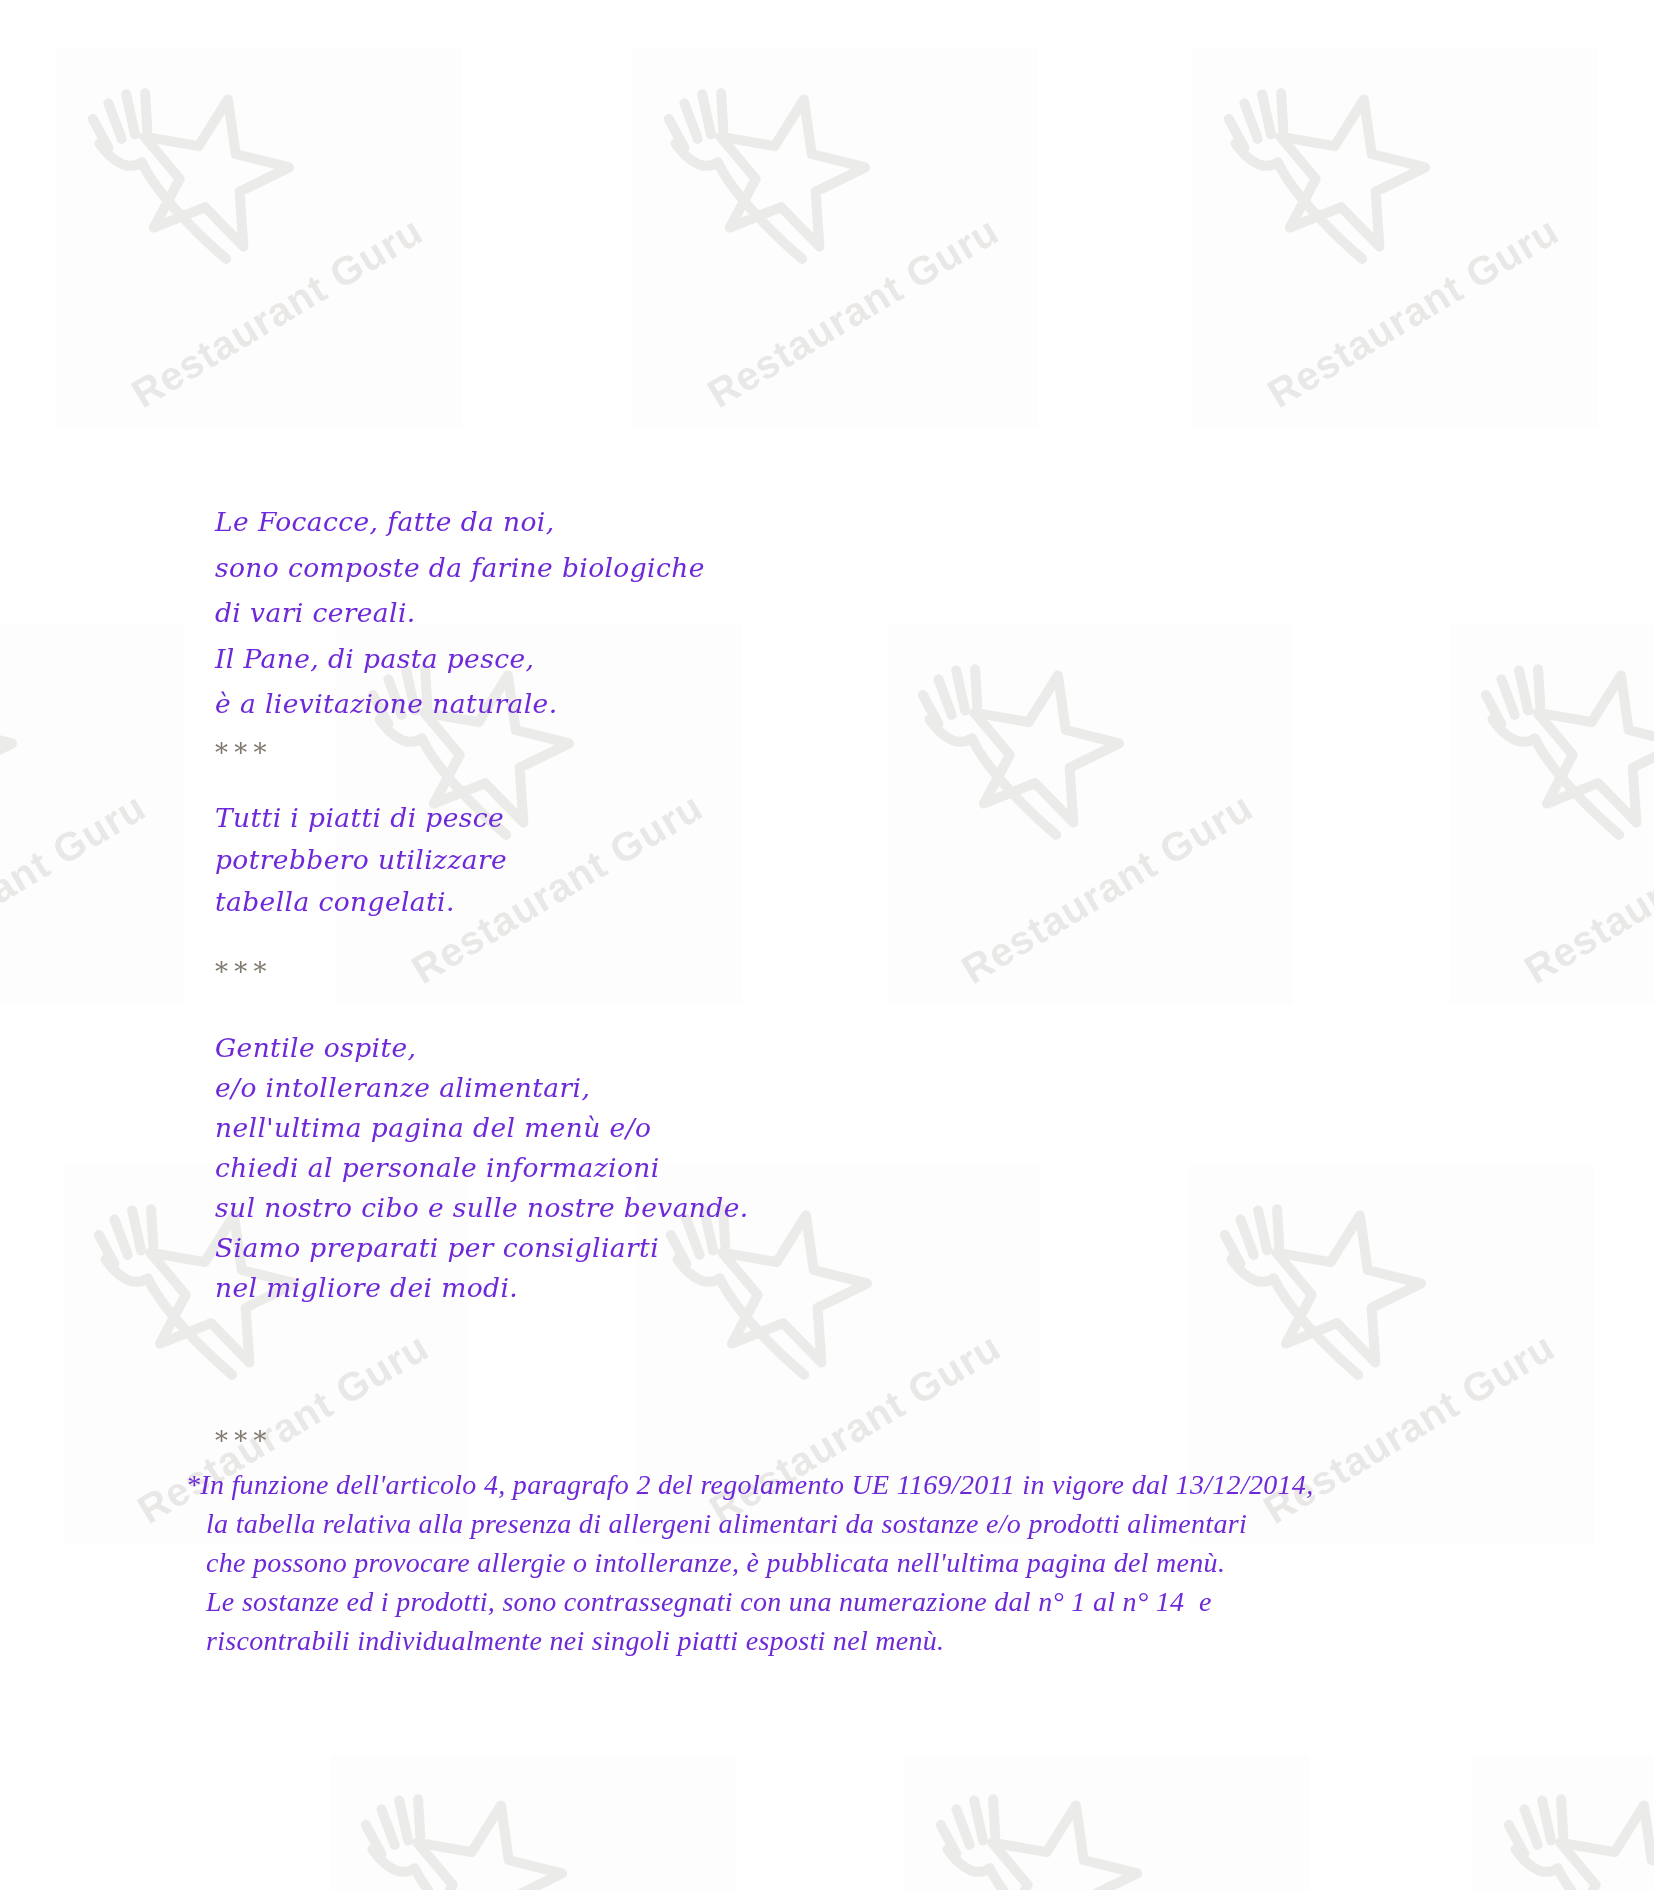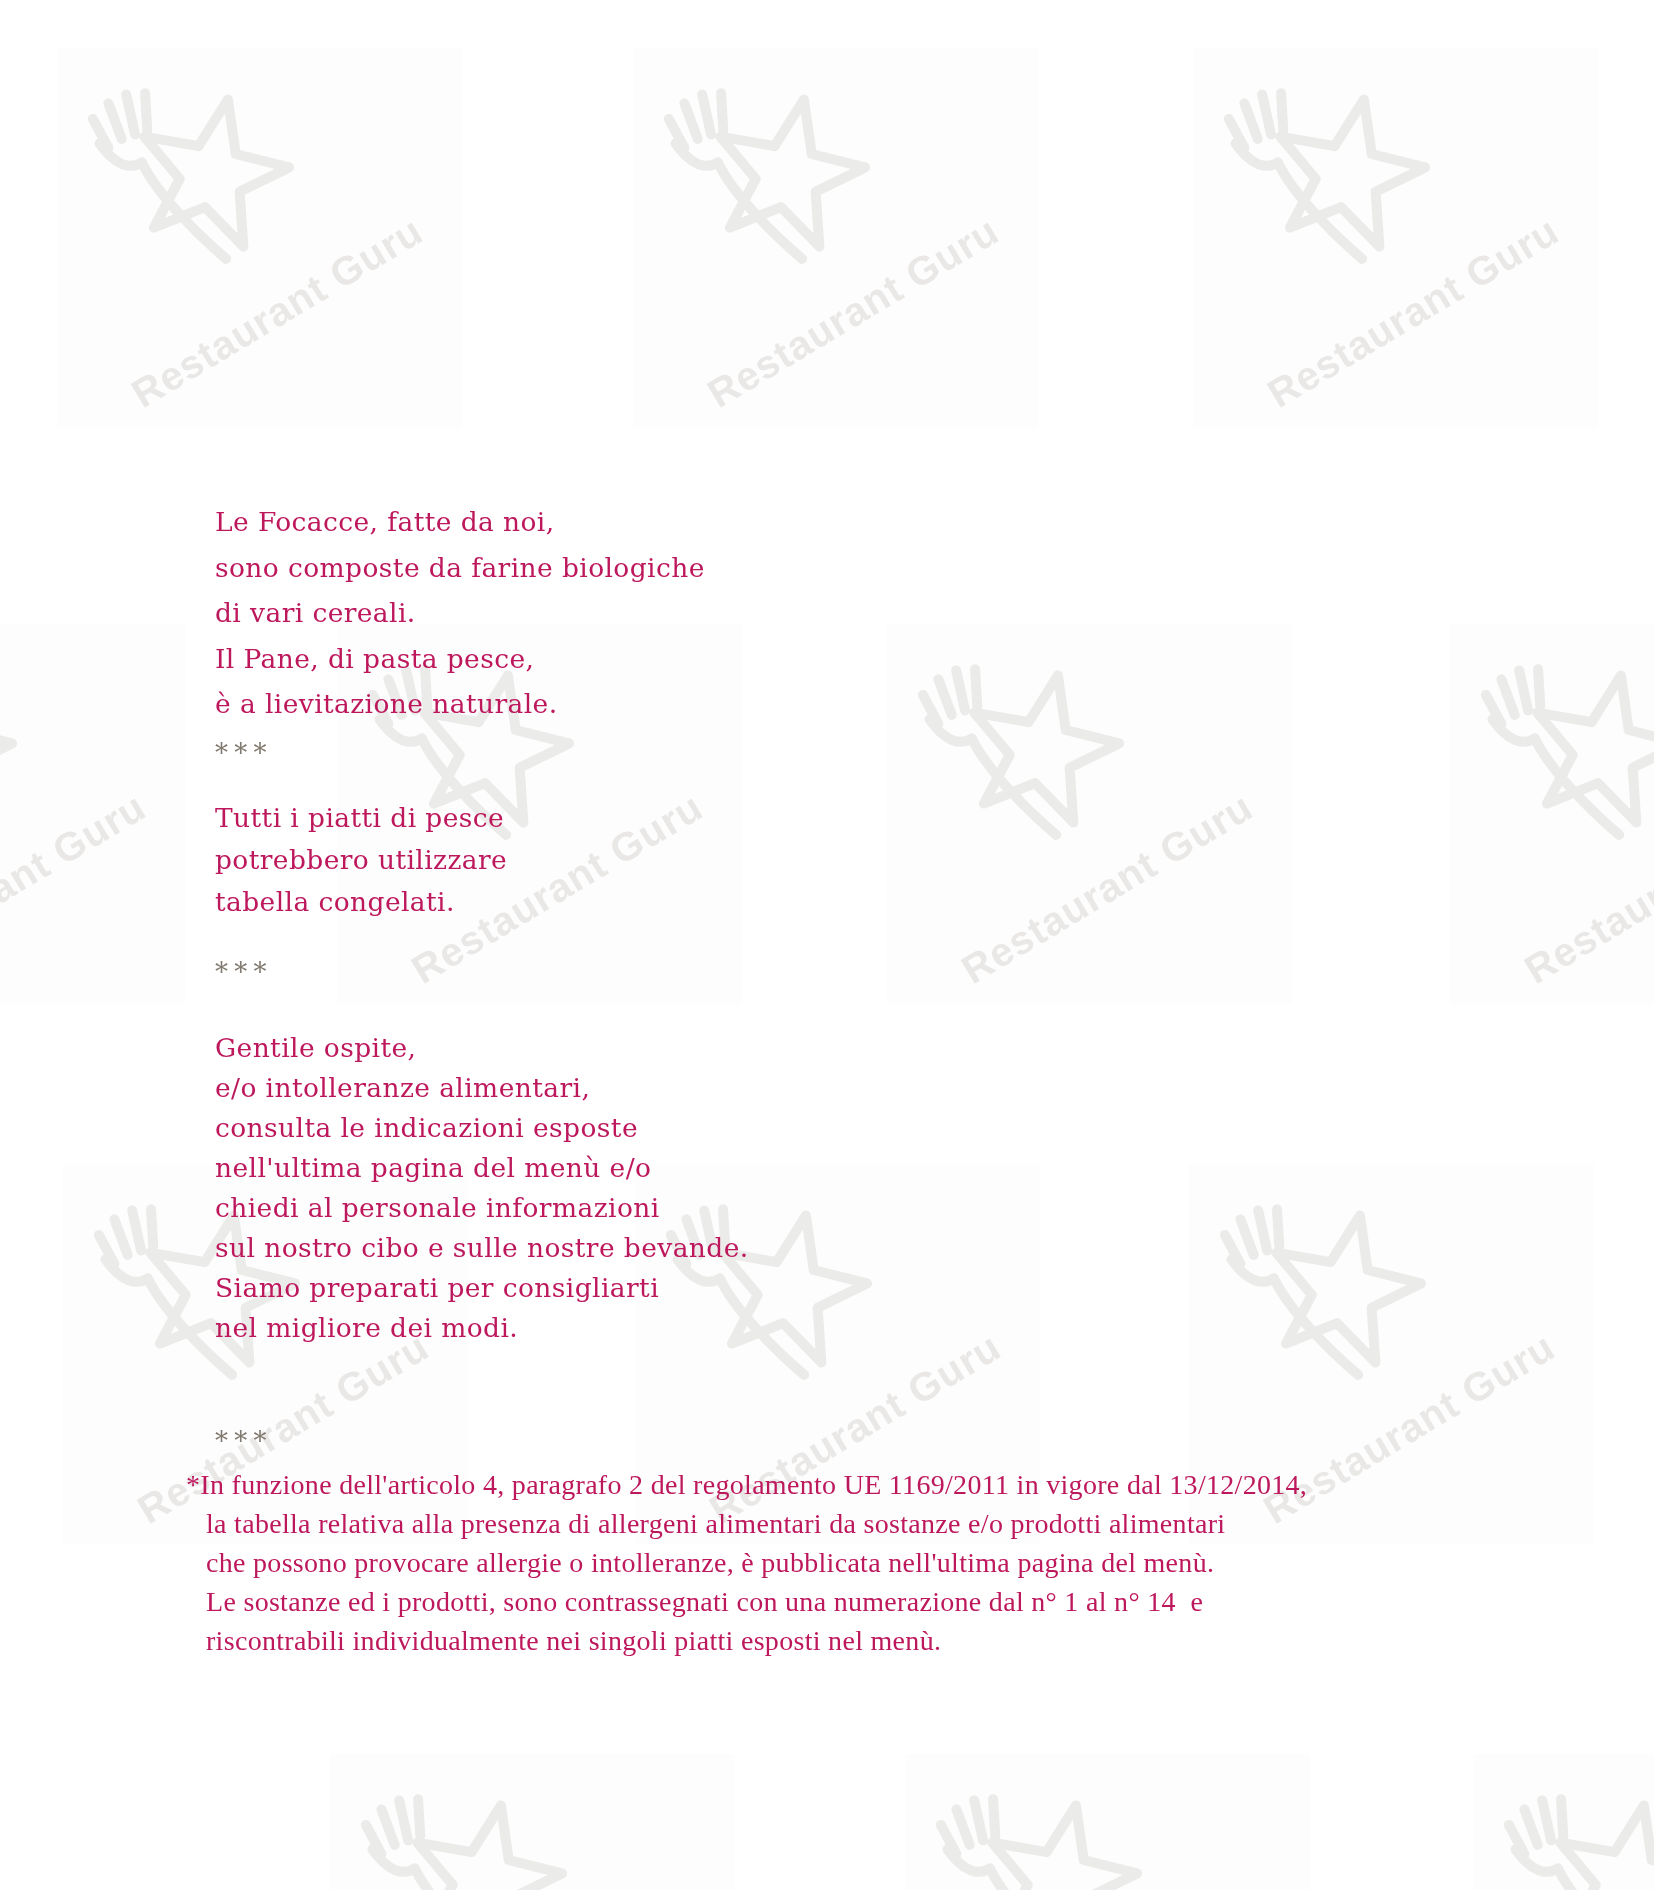--- a/index.html
+++ b/index.html
@@ -19,22 +19,22 @@
   .wm-text{
     position:absolute;left:55px;top:242px;width:330px;
     text-align:center;transform:rotate(-31deg);
     font-family:"Liberation Sans", sans-serif;
     font-weight:bold;font-size:40px;letter-spacing:1px;
     color:#e9e8e6;white-space:nowrap;
   }
 
   
   .para{
-    position:absolute;left:215px;color:#be185d;
-    letter-spacing:0.4px;
+    position:absolute;left:215px;color:#6d28d9;
+    font-style:italic;letter-spacing:0.4px;
   }
   .para .line{white-space:pre;}
   #intro   {top:499px;  font-size:26.5px; line-height:45.5px;}
   #fish    {top:797px;  font-size:26.5px; line-height:42px;}
   #allergy {top:1028px; font-size:26.5px; line-height:40px;}
   #footnote{
     left:177px;top:1465px;font-size:28px;line-height:39px;
     font-family:"Liberation Serif", serif;letter-spacing:0.3px;margin-left:9px;
   }
   #footnote .line + .line{padding-left:20px;}
@@ -222,21 +222,20 @@
       <div class="line">Tutti i piatti di pesce</div>
       <div class="line">potrebbero utilizzare</div>
       <div class="line">tabella congelati.</div>
     </div>
 
   <div class="sep" id="sep2">* * *</div>
 
   <div class="para" id="allergy">
       <div class="line">Gentile ospite,</div>
       <div class="line">e/o intolleranze alimentari,</div>
-      <div class="line">consulta le indicazioni esposte</div>
       <div class="line">nell'ultima pagina del menù e/o</div>
       <div class="line">chiedi al personale informazioni</div>
       <div class="line">sul nostro cibo e sulle nostre bevande.</div>
       <div class="line">Siamo preparati per consigliarti</div>
       <div class="line">nel migliore dei modi.</div>
     </div>
 
   <div class="sep" id="sep3">* * *</div>
 
   <div class="para" id="footnote">

